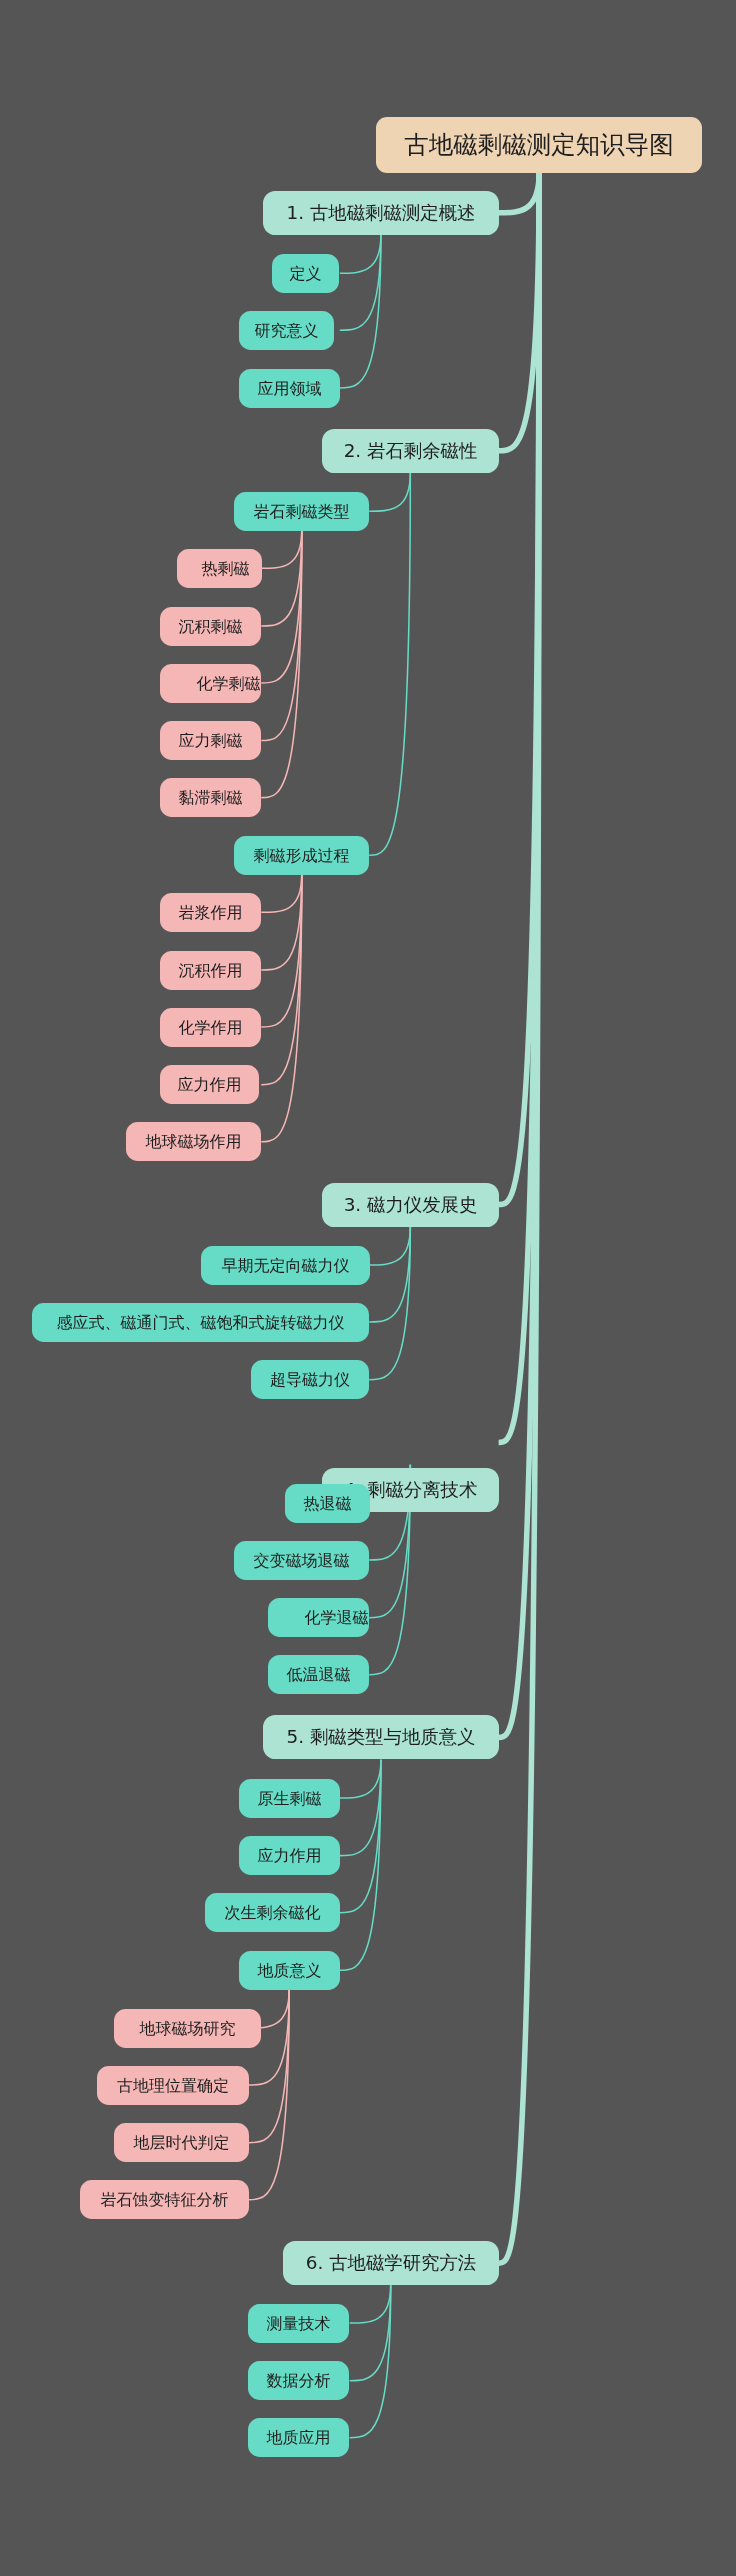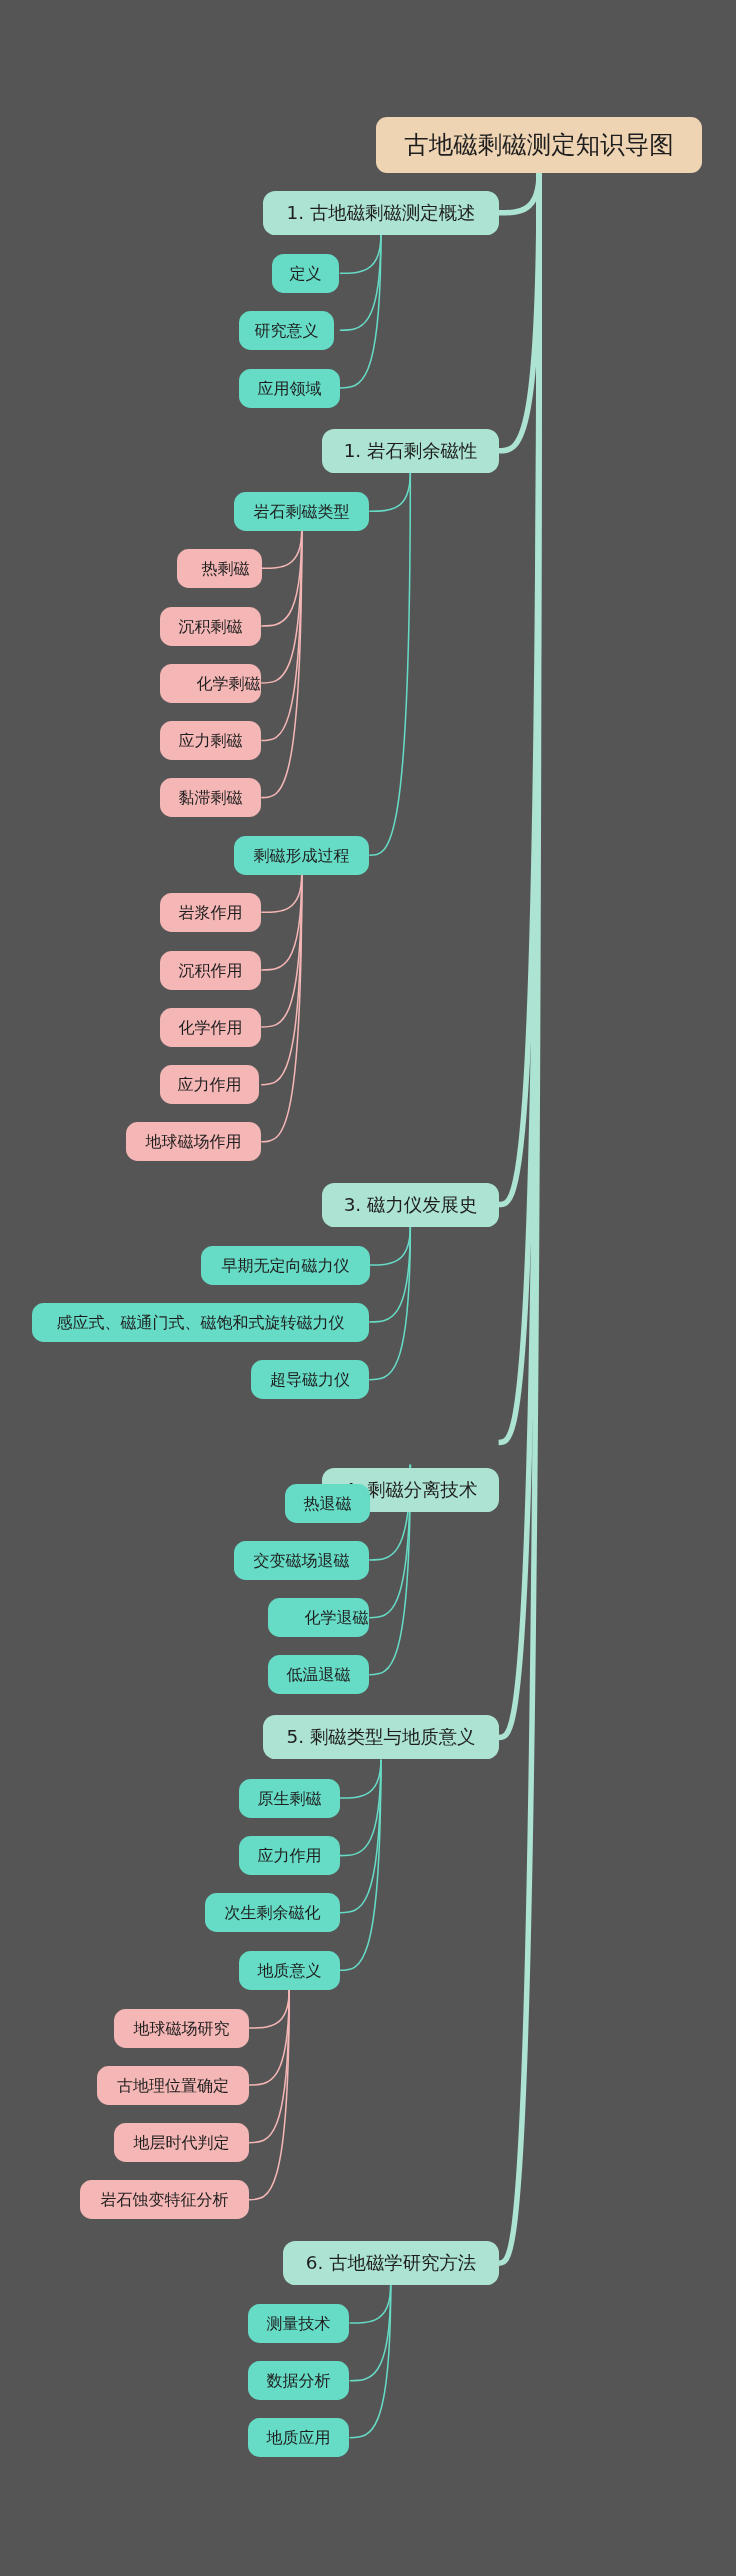--- a/index.html
+++ b/index.html
@@ -86,21 +86,21 @@
     <span>定义</span>
   </div>
   <div class="node l2" style="left:239px;top:311px;width:95px;text-align:center;">
     <span>研究意义</span>
   </div>
   <div class="node l2" style="left:239px;top:369px;width:101px;">
     <span>应用领域</span>
   </div>
 
   <div class="node l1" style="left:322px;top:429px;width:177px;">
-    <span>1. 岩石剩余磁性</span>
+    <span>2. 岩石剩余磁性</span>
   </div>
   <div class="node l2" style="left:234px;top:492px;width:135px;">
     <span>岩石剩磁类型</span>
   </div>
   <div class="node l3" style="left:177px;top:549px;width:85px;padding-left:12px;">
     <span>热剩磁</span>
   </div>
   <div class="node l3" style="left:160px;top:607px;width:101px;">
     <span>沉积剩磁</span>
   </div>
@@ -169,21 +169,21 @@
   </div>
   <div class="node l2" style="left:239px;top:1836px;width:101px;">
     <span>应力作用</span>
   </div>
   <div class="node l2" style="left:205px;top:1893px;width:135px;">
     <span>次生剩余磁化</span>
   </div>
   <div class="node l2" style="left:239px;top:1951px;width:101px;">
     <span>地质意义</span>
   </div>
-  <div class="node l3" style="left:114px;top:2009px;width:135px;">
+  <div class="node l3" style="left:114px;top:2009px;width:147px;">
     <span>地球磁场研究</span>
   </div>
   <div class="node l3" style="left:97px;top:2066px;width:152px;">
     <span>古地理位置确定</span>
   </div>
   <div class="node l3" style="left:114px;top:2123px;width:135px;">
     <span>地层时代判定</span>
   </div>
   <div class="node l3" style="left:80px;top:2180px;width:169px;">
     <span>岩石蚀变特征分析</span>

